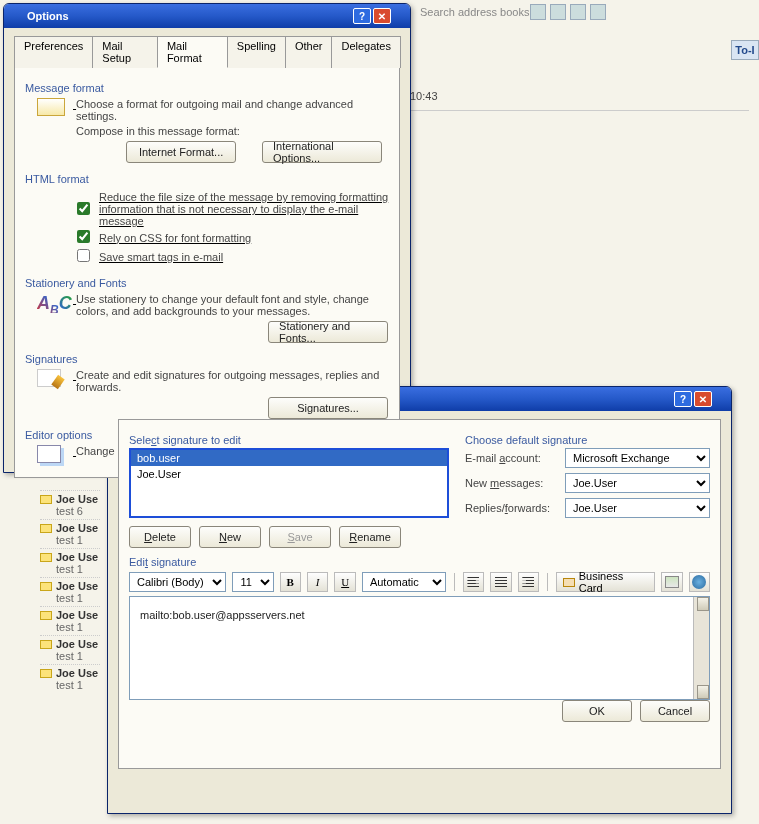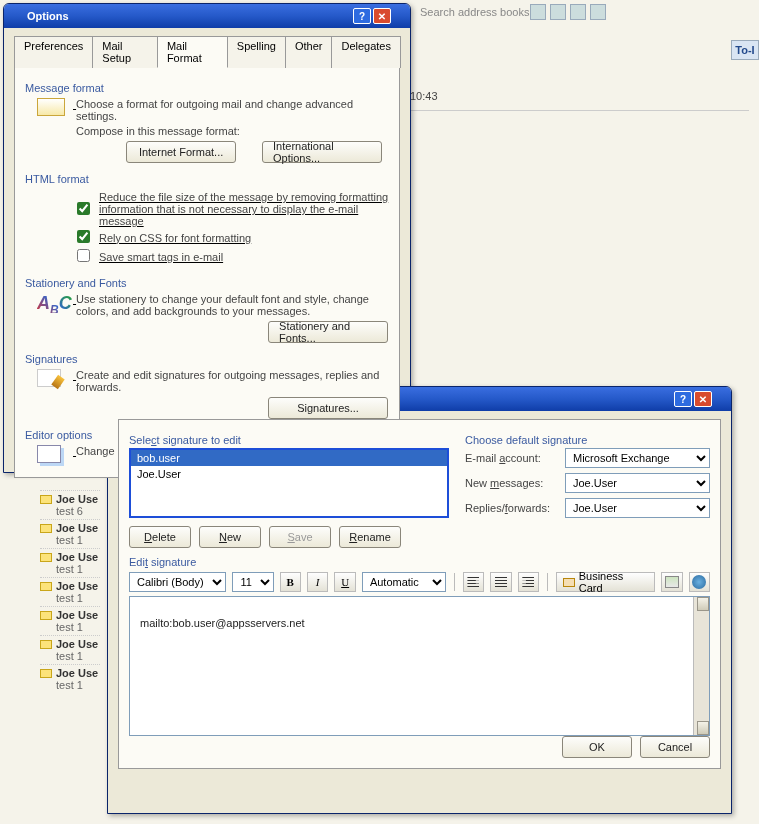--- a/index.html
+++ b/index.html
@@ -82,21 +82,21 @@
   .align-btn span { display:block; width:12px; height:10px; }
   .align-left span { background: repeating-linear-gradient(#333 0 1px, transparent 1px 3px); clip-path: polygon(0 0,100% 0,100% 33%,70% 33%,70% 66%,100% 66%,100% 100%,0 100%); }
   .align-center span { background: repeating-linear-gradient(#333 0 1px, transparent 1px 3px); }
   .align-right span { background: repeating-linear-gradient(#333 0 1px, transparent 1px 3px); clip-path: polygon(0 0,100% 0,100% 100%,0 100%,0 66%,30% 66%,30% 33%,0 33%); }
   .sep { width: 1px; height: 18px; background: #bbb; margin: 0 2px; }
   .card-btn { display: inline-flex; align-items: center; gap: 4px; height: 20px; padding: 0 6px; border: 1px solid #bbb; background: linear-gradient(#fefefe,#e4e2d6); }
   .card-btn .cicon { width: 12px; height: 9px; background: #f5deb3; border: 1px solid #b8860b; }
   .pic-ico { width:14px; height:12px; border:1px solid #888; background: linear-gradient(#cde5c0,#e8e8e8); }
   .link-ico { width:14px; height:14px; border-radius:50%; background: radial-gradient(#6ab0e0,#2a6aa0); }
   
-  .editor-area { border: 1px solid #7f9db9; background: #fff; height: 140px; padding: 20px 10px; position: relative; }
+  .editor-area { border: 1px solid #7f9db9; background: #fff; height: 104px; padding: 12px 10px; position: relative; }
   .editor-area .txt { color: #222; }
   .editor-area .scroll { position:absolute; right:0; top:0; bottom:0; width:16px; background:#e8e4d8; border-left:1px solid #bbb; }
   .editor-area .scroll:before, .editor-area .scroll:after { content:""; position:absolute; left:3px; width:10px; height:12px; background: linear-gradient(#f4f2e8,#cfcbb8); border:1px solid #9a968a; }
   .editor-area .scroll:before { top:0; }
   .editor-area .scroll:after { bottom:0; }
   
   .dlg-buttons { display:flex; justify-content:flex-end; gap:8px; }
   
   u.ak { text-decoration: underline; }
 </style>

